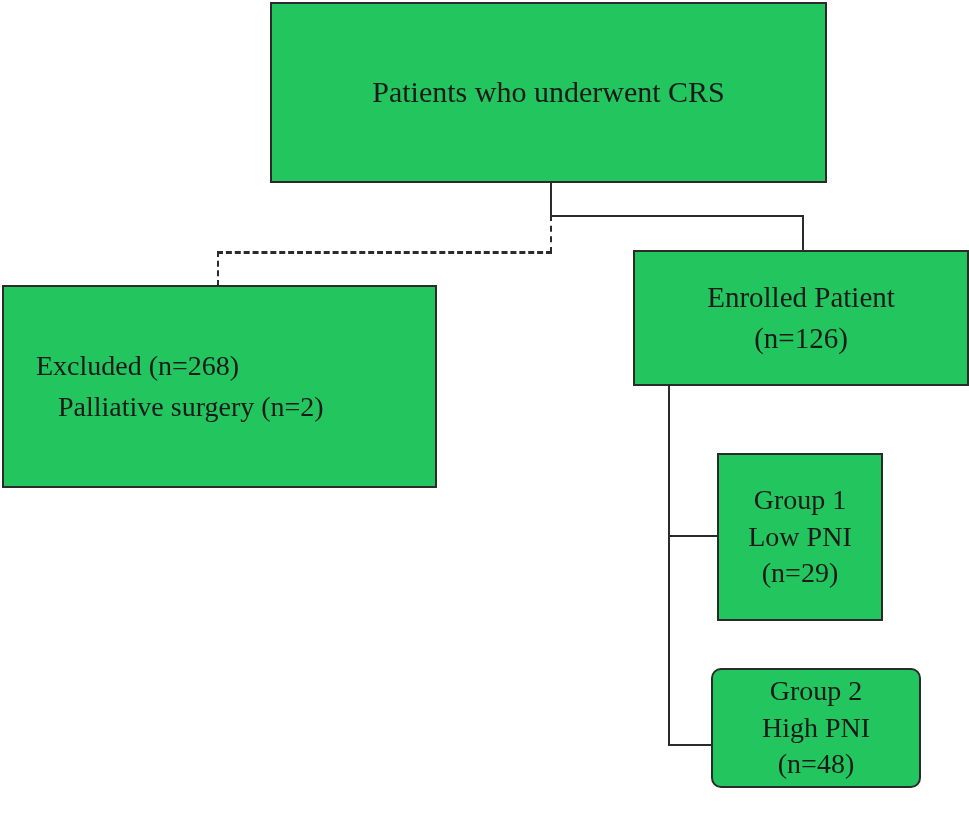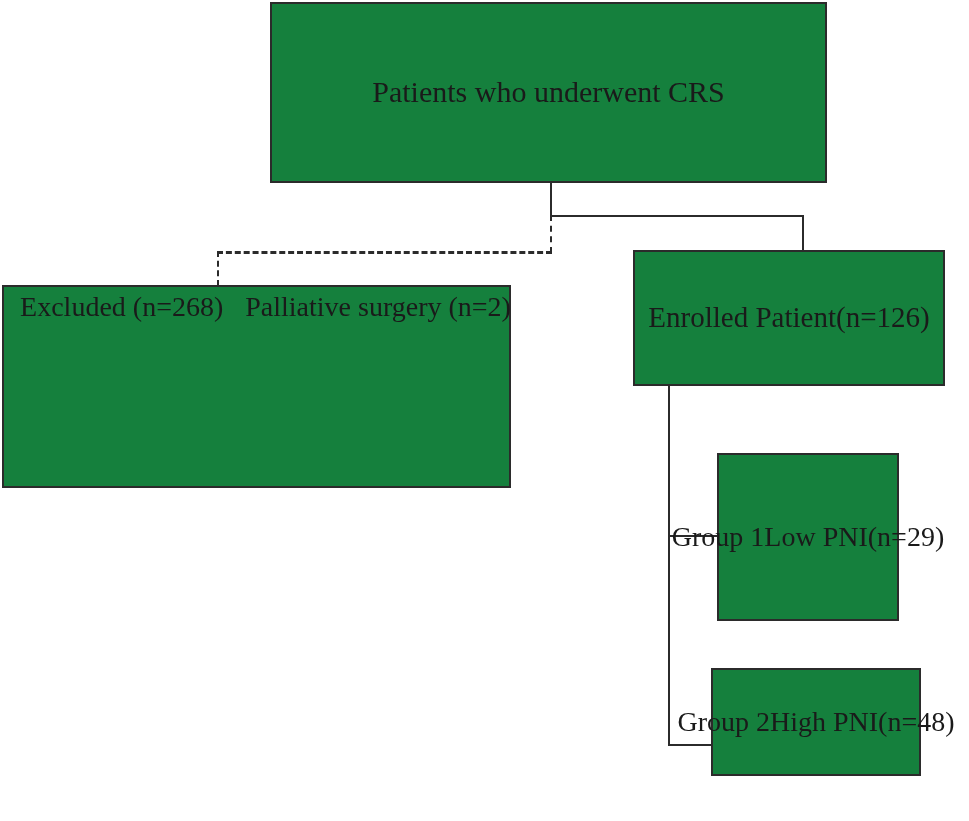--- a/index.html
+++ b/index.html
@@ -13,23 +13,23 @@
     height: 821px;
     background: #ffffff;
     font-family: "Liberation Serif", "DejaVu Serif", serif;
     color: #1a1a1a;
     overflow: hidden;
   }
   .node-box {
     position: absolute;
     box-sizing: border-box;
     border: 2px solid #2b2b2b;
-    background: #15803d;
+    background: #22c55e;
     display: flex;
-    flex-direction: row;
+    flex-direction: column;
     align-items: center;
     justify-content: center;
     z-index: 2;
   }
   .node-box.align-left {
     align-items: flex-start;
   }
   .node-line {
     display: block;
     white-space: pre;
@@ -43,53 +43,54 @@
     width: 557px;
     height: 181px;
     font-size: 30px;
   }
   #box-source .node-line { line-height: 1.42; }
 
   
   #box-excluded {
     left: 2px;
     top: 285px;
-    width: 509px;
+    width: 435px;
     height: 203px;
     font-size: 28px;
-    padding-left: 18px;
+    padding-left: 32px;
   }
   #box-excluded .node-line { line-height: 1.46; }
   #box-excluded .indent { padding-left: 22px; }
 
   
   #box-enrolled {
     left: 633px;
     top: 250px;
-    width: 312px;
+    width: 336px;
     height: 136px;
     font-size: 29px;
   }
   #box-enrolled .node-line { line-height: 1.42; }
 
   
   #box-group1 {
     left: 717px;
     top: 453px;
-    width: 182px;
+    width: 166px;
     height: 168px;
     font-size: 28px;
   }
   
   #box-group2 {
     left: 711px;
     top: 668px;
     width: 210px;
-    height: 108px;
+    height: 120px;
     font-size: 28px;
+    border-radius: 10px;
   }
 
   
   .conn {
     position: absolute;
     z-index: 1;
   }
   .conn.solid-v {
     width: 0;
     border-left: 2px solid #2b2b2b;

